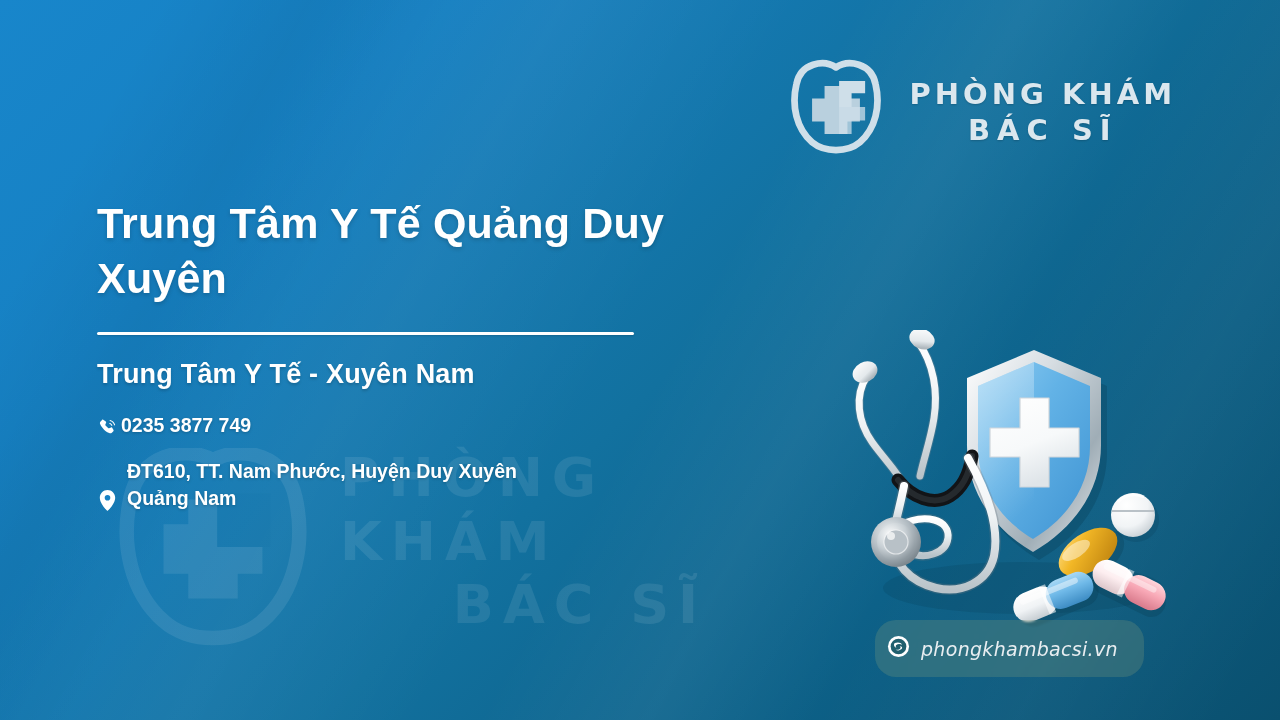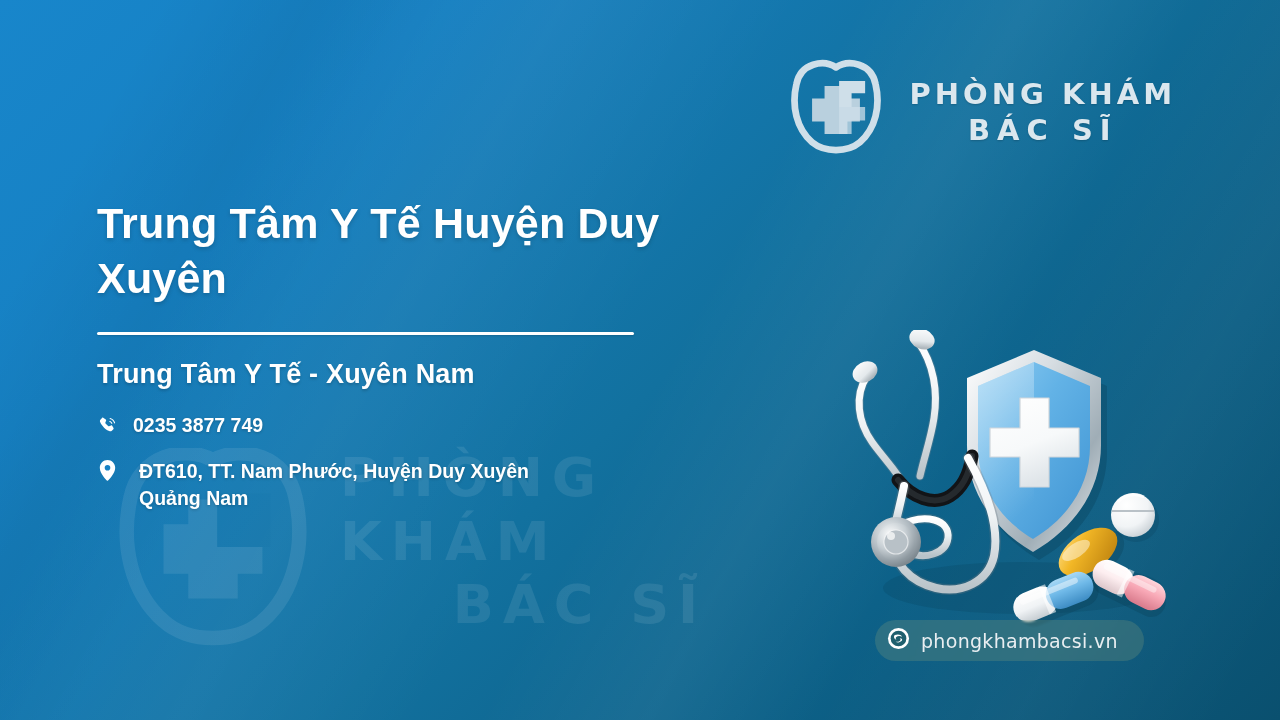--- a/index.html
+++ b/index.html
@@ -51,36 +51,36 @@
   
   #content{position:absolute;left:97px;top:196px;width:620px;}
   #title{
     font-size:43px;font-weight:bold;color:#ffffff;line-height:1.28;
     letter-spacing:.2px;text-shadow:0 2px 4px rgba(0,0,0,.18);margin:0;}
   #divider{margin:26px 0 0 0;width:537px;height:3px;background:#ffffff;border-radius:2px;
     box-shadow:0 1px 2px rgba(0,0,0,.15);}
   #subtitle{margin:24px 0 0 0;font-size:27px;font-weight:bold;color:#ffffff;
     letter-spacing:.2px;text-shadow:0 2px 3px rgba(0,0,0,.18);}
 
-  .info-row{display:flex;align-items:flex-start;gap:16px;margin-top:22px;}
+  .info-row{display:flex;align-items:flex-end;gap:4px;margin-top:22px;}
   .info-row .ic{flex:0 0 auto;width:20px;height:22px;display:flex;align-items:center;justify-content:center;padding-top:2px;}
   .info-row .tx{font-size:19.5px;font-weight:bold;color:#ffffff;line-height:1.38;
     text-shadow:0 1px 3px rgba(0,0,0,.22);}
   #addr-row{margin-top:19px;}
   #addr-row .tx{padding-left:6px;}
 
   
   #art{position:absolute;left:838px;top:330px;width:340px;height:300px;}
 
   
   #site-badge{
-    position:absolute;left:875px;top:620px;height:41px;
+    position:absolute;left:875px;top:620px;height:57px;
     display:flex;align-items:center;gap:11px;padding:0 26px 0 12px;
     border-radius:21px;background:rgba(168,180,120,.20);
-    backdrop-filter:blur(1px);}
+    backdrop-filter:blur(1px);font-style:italic;}
   #site-badge .site-txt{font-size:19px;color:#e9eef1;letter-spacing:.3px;
     font-family:"DejaVu Sans","Liberation Sans",sans-serif;}
 </style>
 </head>
 <body>
 
 <div id="banner">
 
   <div class="sheen a"></div>
   <div class="sheen b"></div>
@@ -113,21 +113,21 @@
       </svg>
     </span>
     <div class="brand-text">
       <div class="brand-l1">PHÒNG KHÁM</div>
       <div class="brand-l2">BÁC SĨ</div>
     </div>
   </div>
 
   <div id="content">
 
-    <h1 id="title">Trung Tâm Y Tế Huyện Duy Xuyên</h1>
+    <h1 id="title">Trung Tâm Y Tế Quảng Duy Xuyên</h1>
 
     <div id="divider"></div>
 
     <div id="subtitle">Trung Tâm Y Tế - Xuyên Nam</div>
 
     <div class="info-row" id="phone-row">
       <span class="ic">
         <svg width="19" height="19" viewBox="0 0 24 24" fill="#ffffff">
           <path d="M6.6 2.2c-.5-.3-1.1-.2-1.5.2L3.3 4.3c-.9.9-1.1 2.2-.6 3.3 1 2.3 2.6 4.7 4.7 6.8 2.1 2.1 4.5 3.7 6.8 4.7 1.1.5 2.4.3 3.3-.6l1.9-1.8c.4-.4.5-1 .2-1.5l-1.7-2.8c-.3-.5-.9-.7-1.4-.5l-2.5 1c-.4.2-.9.1-1.2-.2l-3.3-3.3c-.3-.3-.4-.8-.2-1.2l1-2.5c.2-.5 0-1.1-.5-1.4L6.6 2.2z"></path>
           <path d="M15.4 2.4c-.4-.1-.8.2-.8.6 0 .3.2.6.5.7 2.6.6 4.6 2.6 5.2 5.2.1.3.4.5.7.5.4 0 .7-.4.6-.8-.7-3.1-3.1-5.5-6.2-6.2z"></path>

